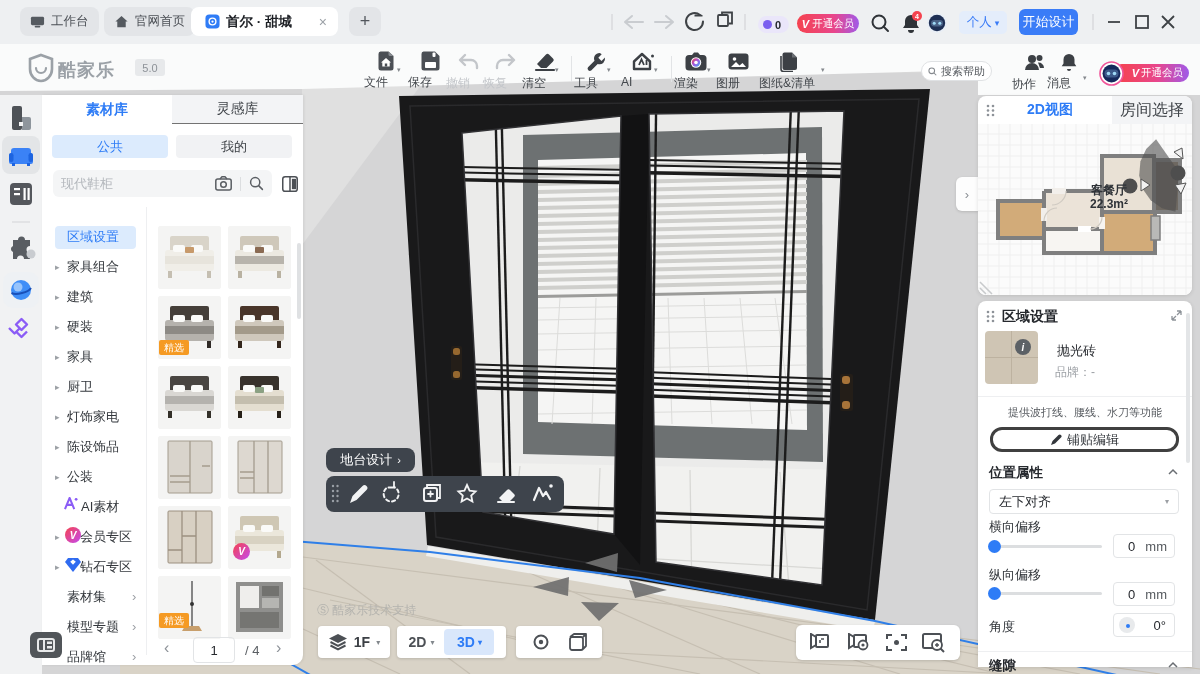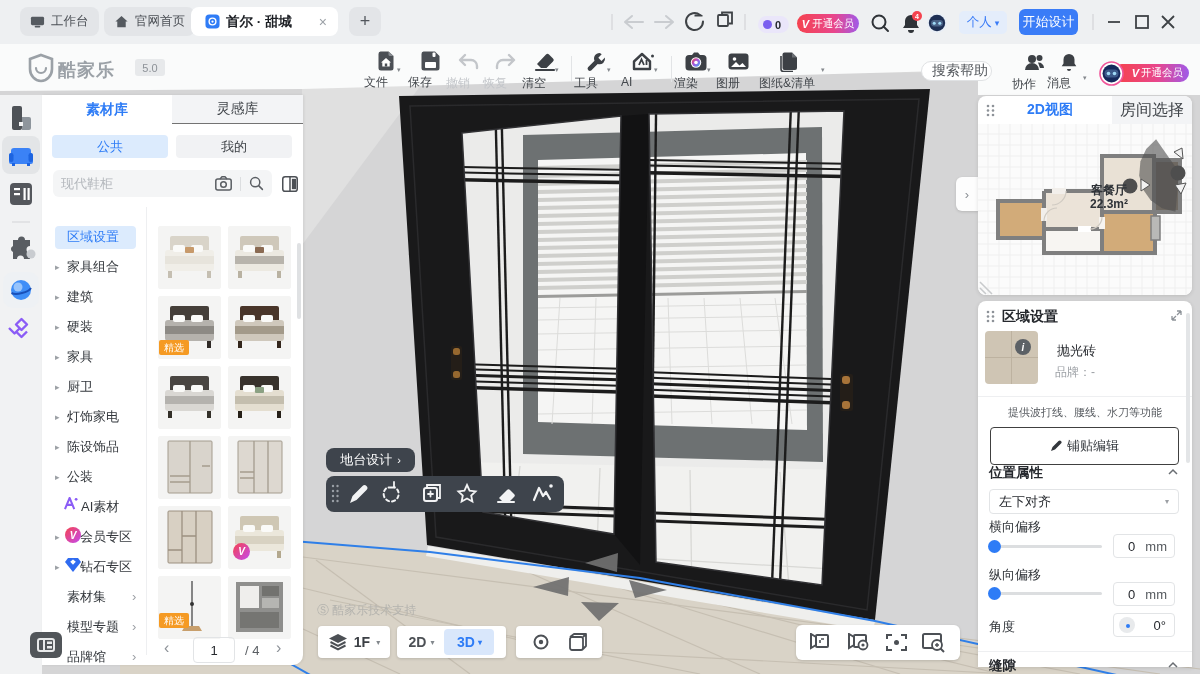--- a/index.html
+++ b/index.html
@@ -377,21 +377,21 @@
       </div>
       <span class="tdrop" style="left:821px;top:22px;">▾</span>
       <div class="abs" style="left:571px;top:12px;width:1px;height:26px;background:#e2e4e6;"></div>
       <div class="abs" style="left:671px;top:12px;width:1px;height:26px;background:#e2e4e6;"></div>
     </div>
   <div class="abs" style="left:921px;top:17px;width:71px;height:20px;border:1px solid #e0e2e4;background:#fff;border-radius:11px;display:flex;align-items:center;padding:0 6px;gap:4px;">
     <svg width="11" height="11" viewBox="0 0 12 12">
         <circle cx="5" cy="5" r="3.8" stroke="#85898e" stroke-width="1.4" fill="none"></circle>
         <line x1="8" y1="8" x2="11" y2="11" stroke="#85898e" stroke-width="1.4"></line>
       </svg>
-    <span style="font-size:14px;color:#55595e;white-space:nowrap;">搜索帮助</span>
+    <span style="font-size:11px;color:#55595e;white-space:nowrap;">搜索帮助</span>
   </div>
   <div class="titem" style="left:1012px;top:9px;">
     <svg width="23" height="20" viewBox="0 0 23 20">
         <circle cx="9" cy="6" r="4" fill="#3c4045"></circle>
         <path d="M2 17 a7 7 0 0 1 14 0 z" fill="#3c4045"></path>
         <circle cx="16.5" cy="5" r="3" fill="#3c4045"></circle>
         <path d="M15 9.5 a5.5 5.5 0 0 1 6 5.5 h-4" fill="#3c4045"></path>
       </svg>
     <div class="lab">协作</div>
   </div>
@@ -824,21 +824,21 @@
     </svg>
   <div style="position:absolute;left:7px;top:30px;width:53px;height:53px;border-radius:4px;background:#cfc5b4;overflow:hidden;">
     <div style="position:absolute;left:0;top:26px;width:53px;height:1px;background:#bdb2a0;"></div>
     <div style="position:absolute;left:26px;top:0;width:1px;height:53px;background:#bdb2a0;"></div>
   </div>
   <div style="position:absolute;left:37px;top:38px;width:16px;height:16px;border-radius:50%;background:#5c6166;color:#fff;font-size:10px;display:flex;align-items:center;justify-content:center;font-style:italic;font-weight:bold;">i</div>
   <div style="position:absolute;left:79px;top:41px;font-size:13px;color:#26292e;">抛光砖</div>
   <div style="position:absolute;left:77px;top:63px;font-size:12px;color:#9b9fa4;">品牌：-</div>
   <div style="position:absolute;left:0;top:95px;width:214px;height:1px;background:#eeeff1;"></div>
   <div style="position:absolute;left:0;top:104px;width:214px;text-align:center;font-size:11px;color:#55595e;">提供波打线、腰线、水刀等功能</div>
-  <div style="position:absolute;left:12px;top:126px;width:189px;height:38px;border:1px solid #404040;border-radius:4px;display:flex;align-items:center;justify-content:center;font-size:13px;color:#33373c;gap:5px;">
+  <div style="position:absolute;left:12px;top:126px;width:189px;height:25px;border:3px solid #404040;border-radius:12px;display:flex;align-items:center;justify-content:center;font-size:13px;color:#33373c;gap:5px;">
     <svg width="12" height="12" viewBox="0 0 12 12">
         <path d="M1 11 l1.5-4 6-6 a1.2 1.2 0 0 1 2.5 2.5 l-6 6 z" fill="#33373c"></path>
       </svg>铺贴编辑
   </div>
   <div style="position:absolute;left:11px;top:163px;font-size:13.5px;font-weight:bold;color:#26292e;">位置属性</div>
   <svg style="position:absolute;right:14px;top:167px" width="10" height="7" viewBox="0 0 10 7">
       <path d="M1 6 L5 2 L9 6" stroke="#6a6e73" stroke-width="1.5" fill="none"></path>
     </svg>
   <div style="position:absolute;left:11px;top:188px;width:190px;height:25px;border:1px solid #e2e4e6;border-radius:4px;display:flex;align-items:center;padding:0 9px;font-size:13px;color:#26292e;">左下对齐<span style="margin-left:auto;font-size:8px;color:#9b9fa4;">▾</span></div>
   <div style="position:absolute;left:11px;top:217px;font-size:13px;color:#33373c;">横向偏移</div>

